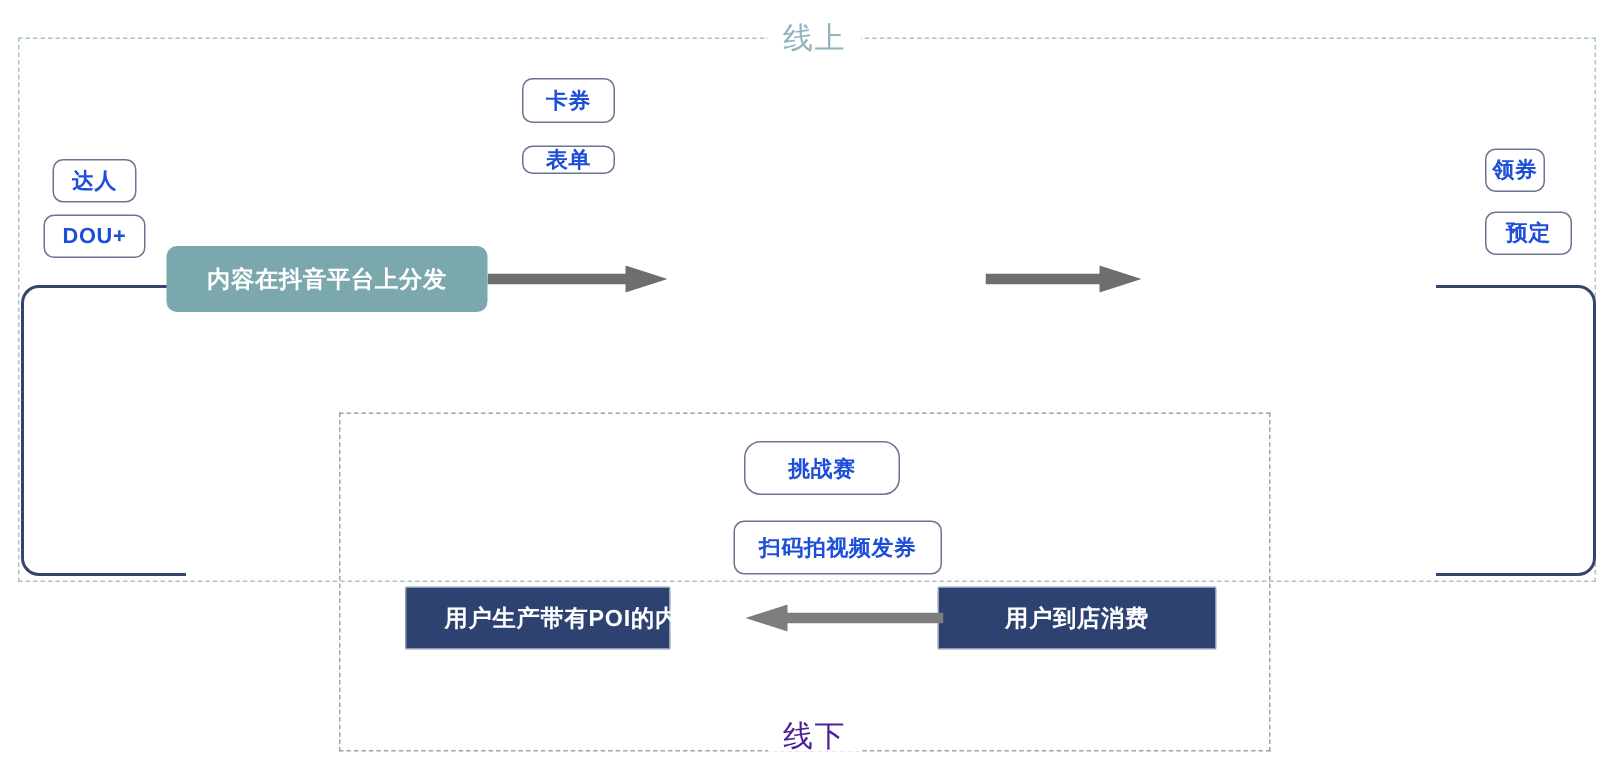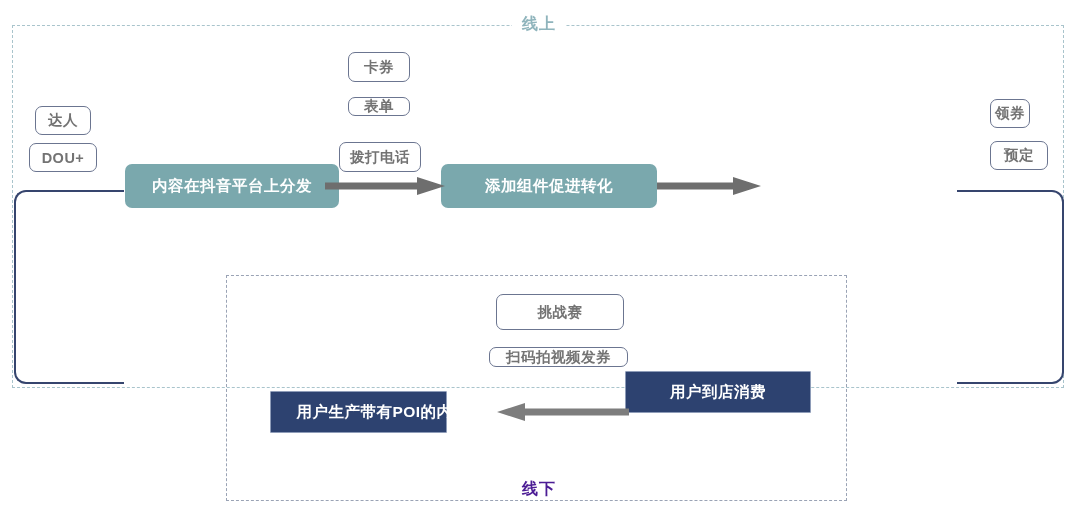--- a/index.html
+++ b/index.html
@@ -33,22 +33,22 @@
   }
   .region-offline {
     left: 226px;
     top: 275px;
     width: 621px;
     height: 226px;
     border: 1.6px dashed #9aa3b5;
   }
   .region-label {
     position: absolute;
-    font-size: 16px;
-    font-weight: bold;
+    font-size: 20px;
+    font-weight: normal;
     letter-spacing: 1px;
     line-height: 1;
     background: #ffffff;
     padding: 0 10px;
     white-space: nowrap;
   }
   .label-online {
     left: 512px;
     top: 16px;
     color: #8fb4bc;
@@ -99,51 +99,51 @@
   }
   .proc-teal {
     background: #7aa8ad;
     border-radius: 7px;
   }
   .proc-navy {
     background: #2d4270;
     border: 1px solid #8e9cb8;
     border-radius: 1px;
   }
-  .p1 { left: 125px;  top: 164px; width: 214px; height: 44px; }
+  .p1 { left: 111px;  top: 164px; width: 214px; height: 44px; }
   .p2 { left: 441px;  top: 164px; width: 216px; height: 44px; }
   .p3 { left: 757px;  top: 164px; width: 214px; height: 44px; }
   .p4 { left: 270px;  top: 391px; width: 177px; height: 42px; padding-left: 48px; }
-  .p5 { left: 625px;  top: 371px; width: 186px; height: 42px; }
+  .p5 { left: 625px;  top: 391px; width: 186px; height: 42px; }
 
   
   .pill {
     position: absolute;
     box-sizing: border-box;
     display: flex;
     align-items: center;
     justify-content: center;
     border: 1.4px solid #6b7590;
     border-radius: 7px;
     background: #ffffff;
-    color: #737373;
+    color: #1d4ed8;
     font-size: 14.5px;
     font-weight: bold;
     letter-spacing: 0.5px;
     white-space: nowrap;
   }
   .t1 { left: 35px;  top: 106px; width: 56px;  height: 29px; font-family: Liberation Serif, serif; }
   .t2 { left: 29px;  top: 143px; width: 68px;  height: 29px; }
   .t3 { left: 348px; top: 52px;  width: 62px;  height: 30px; }
   .t4 { left: 348px; top: 97px;  width: 62px;  height: 19px; }
   .t5 { left: 339px; top: 142px; width: 82px;  height: 30px; }
   .t6 { left: 990px; top: 99px;  width: 40px;  height: 29px; }
   .t7 { left: 990px; top: 141px; width: 58px;  height: 29px; }
-  .t8 { left: 496px; top: 294px; width: 128px; height: 36px; }
-  .t9 { left: 489px; top: 347px; width: 139px; height: 20px; }
+  .t8 { left: 496px; top: 294px; width: 104px; height: 36px; border-radius: 11px; }
+  .t9 { left: 489px; top: 347px; width: 139px; height: 36px; }
 
   
   .arrow {
     position: absolute;
     height: 18px;
     display: block;
   }
   .a1 { left: 325px; top: 177px; width: 120px; }
   .a2 { left: 657px; top: 177px; width: 104px; }
   .a3 { left: 497px; top: 403px; width: 132px; }
@@ -157,33 +157,31 @@
   <div class="region region-offline"></div>
 
   <div class="region-label label-online">线上</div>
   <div class="region-label label-offline">线下</div>
 
   <div class="loop loop-left"></div>
   <div class="loop loop-right"></div>
 
   <div class="proc proc-teal p1">内容在抖音平台上分发</div>
 
-  <div class="proc proc-teal p2">添加组件促进转化</div>
 
 
   <div class="proc proc-navy p4">用户生产带有POI的内容</div>
 
   <div class="proc proc-navy p5">用户到店消费</div>
 
   <div class="pill t1">达人</div>
   <div class="pill t2">DOU+</div>
 
   <div class="pill t3">卡券</div>
   <div class="pill t4">表单</div>
-  <div class="pill t5">拨打电话</div>
 
   <div class="pill t6">领券</div>
   <div class="pill t7">预定</div>
 
   <div class="pill t8">挑战赛</div>
   <div class="pill t9">扫码拍视频发券</div>
 
   <svg class="arrow a1" viewBox="0 0 120 18" preserveAspectRatio="none">
     <polygon points="0,5.5 92,5.5 92,0 120,9 92,18 92,12.5 0,12.5" fill="#6e6e6e"></polygon>
   </svg>

